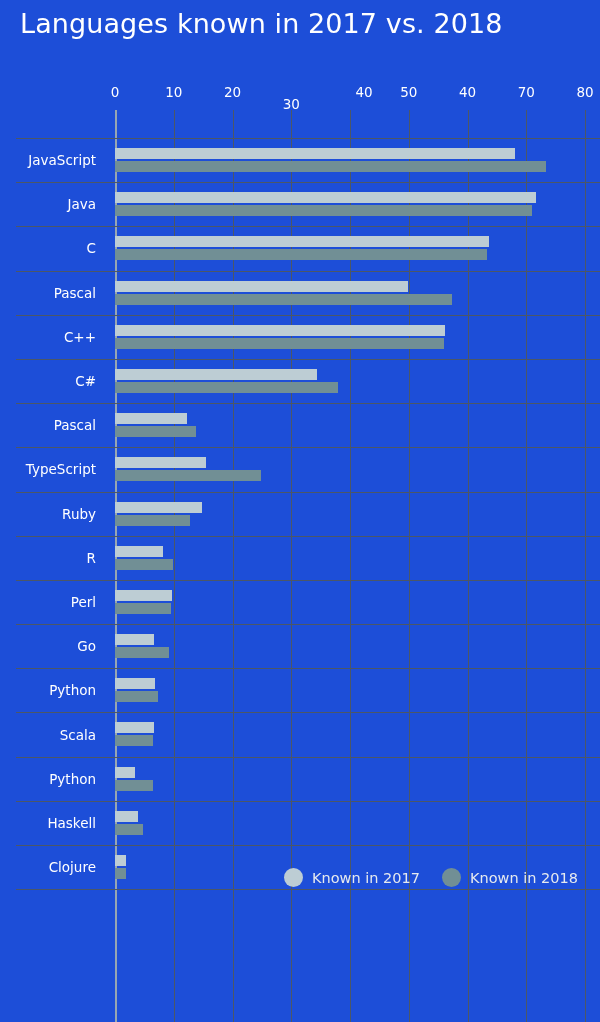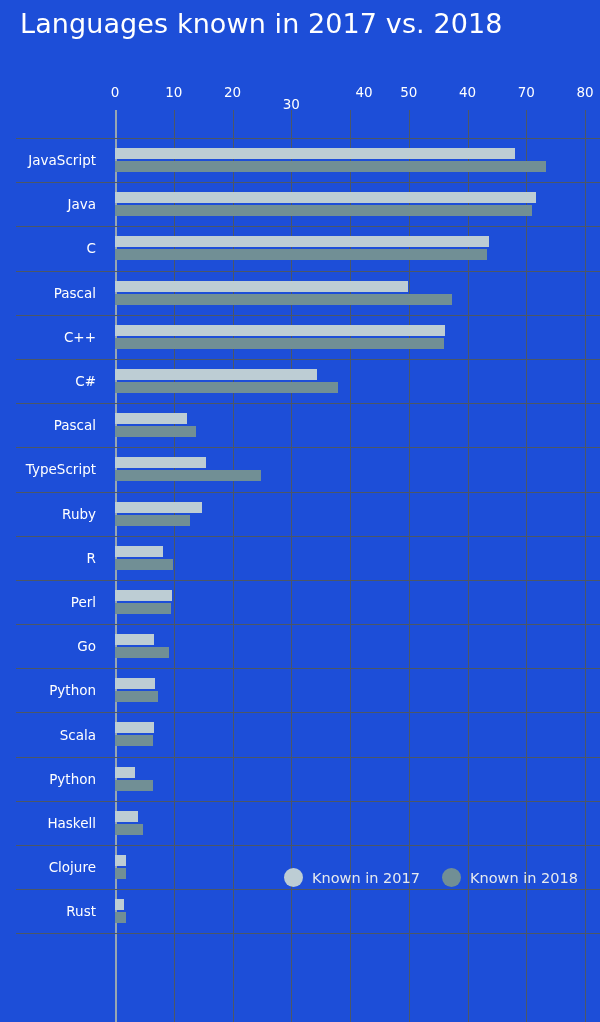--- a/index.html
+++ b/index.html
@@ -305,28 +305,20 @@
       <div class="row">
         <div class="row-sep"></div>
         <div class="row-label">Clojure</div>
         <div class="bars">
           <div class="bar y2017" title="Known in 2017 — Clojure: 1.9" style="width: 11.1625px; background: rgb(189, 205, 212);"></div>
           <div class="bar y2018" title="Known in 2018 — Clojure: 1.9" style="width: 11.1625px; background: rgb(113, 143, 149);"></div>
         </div>
       </div>
       <div class="row">
         <div class="row-sep"></div>
-        <div class="row-label">Rust</div>
-        <div class="bars">
-          <div class="bar y2017" title="Known in 2017 — Rust: 1.5" style="width: 8.8125px; background: rgb(189, 205, 212);"></div>
-          <div class="bar y2018" title="Known in 2018 — Rust: 1.9" style="width: 11.1625px; background: rgb(113, 143, 149);"></div>
-        </div>
-      </div>
-      <div class="row">
-        <div class="row-sep"></div>
         <div class="bars"></div>
       </div>
     </div>
 
   <div class="legend" id="legend">
       <div class="legend-item">
         <span class="legend-swatch s2017" style="background: rgb(189, 205, 212);"></span>
         <span class="legend-text">Known in 2017</span>
       </div>
       <div class="legend-item">

